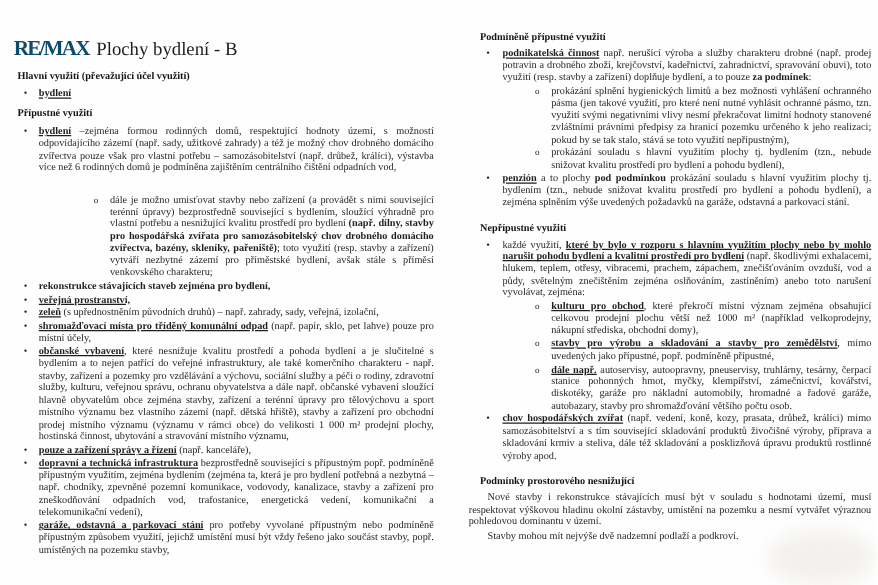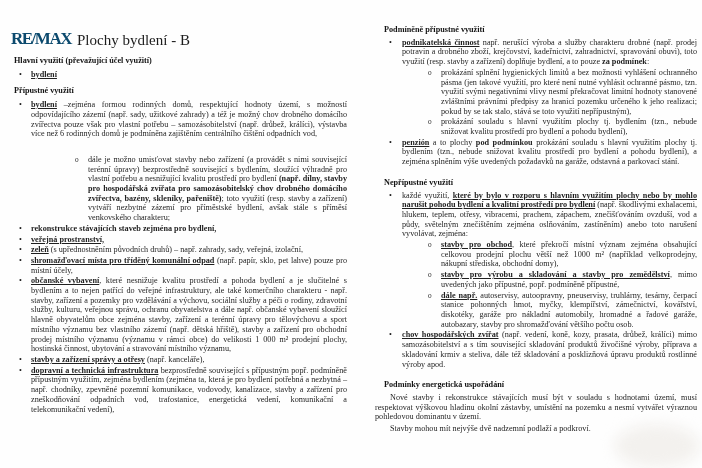--- a/index.html
+++ b/index.html
@@ -81,27 +81,30 @@
 
     <div class="li">
       <span class="bu">shromažďovací místa pro tříděný komunální odpad</span><span> (např. papír, sklo, pet lahve) pouze pro místní účely,</span>
     </div>
 
     <div class="li">
       <span class="bu">občanské vybavení</span><span>, které nesnižuje kvalitu prostředí a pohoda bydlení a je slučitelné s bydlením a to nejen patřící do veřejné infrastruktury, ale také komerčního charakteru - např. stavby, zařízení a pozemky pro vzdělávání a výchovu, sociální služby a péči o rodiny, zdravotní služby, kulturu, veřejnou správu, ochranu obyvatelstva a dále např. občanské vybavení sloužící hlavně obyvatelům obce zejména stavby, zařízení a terénní úpravy pro tělovýchovu a sport místního významu bez vlastního zázemí (např. dětská hřiště), stavby a zařízení pro obchodní prodej místního významu (významu v rámci obce) do velikosti 1 000 m² prodejní plochy, hostinská činnost, ubytování a stravování místního významu,</span>
     </div>
 
     <div class="li">
-      <span class="bu">stavby a zařízení správy a otřesy</span><span> (např. kanceláře),</span>
+      <span class="bu">pouze a zařízení správy a řízení</span><span> (např. kanceláře),</span>
     </div>
 
     <div class="li">
       <span class="bu">dopravní a technická infrastruktura</span><span> bezprostředně související s přípustným popř. podmíněně přípustným využitím, zejména bydlením (zejména ta, která je pro bydlení potřebná a nezbytná – např. chodníky, zpevněné pozemní komunikace, vodovody, kanalizace, stavby a zařízení pro zneškodňování odpadních vod, trafostanice, energetická vedení, komunikační a telekomunikační vedení),</span>
     </div>
 
+    <div class="li">
+      <span class="bu">garáže, odstavná a parkovací stání</span><span> pro potřeby vyvolané přípustným nebo podmíněně přípustným způsobem využití, jejichž umístění musí být vždy řešeno jako součást stavby, popř. umístěných na pozemku stavby,</span>
+    </div>
   </div>
 
   <div class="col" id="col-right">
     <div class="h first">Podmíněně přípustné využití</div>
 
     <div class="li">
       <span class="bu">podnikatelská činnost</span><span> např. nerušící výroba a služby charakteru drobné (např. prodej potravin a drobného zboží, krejčovství, kadeřnictví, zahradnictví, spravování obuvi), toto využití (resp. stavby a zařízení) doplňuje bydlení, a to pouze </span><span class="b">za podmínek</span><span>:</span>
     </div>
 
     <div class="sub subR">
@@ -117,35 +120,35 @@
     </div>
 
     <div class="h">Nepřípustné využití</div>
 
     <div class="li">
       <span>každé využití, </span><span class="bu">které by bylo v rozporu s hlavním využitím plochy nebo by mohlo narušit pohodu bydlení a kvalitní prostředí pro bydlení</span><span> (např. škodlivými exhalacemi, hlukem, teplem, otřesy, vibracemi, prachem, zápachem, znečišťováním ovzduší, vod a půdy, světelným znečištěním zejména oslňováním, zastíněním) anebo toto narušení vyvolávat, zejména:</span>
     </div>
 
 
     <div class="sub subR">
-      <span class="bu">stavby pro obchod</span><span>, které překročí místní význam zejména obsahující celkovou prodejní plochu větší než 1000 m² (například velkoprodejny, nákupní střediska, obchodní domy),</span>
+      <span class="bu">kulturu pro obchod</span><span>, které překročí místní význam zejména obsahující celkovou prodejní plochu větší než 1000 m² (například velkoprodejny, nákupní střediska, obchodní domy),</span>
     </div>
 
     <div class="sub subR">
       <span class="bu">stavby pro výrobu a skladování a stavby pro zemědělství</span><span>, mimo uvedených jako přípustné, popř. podmíněně přípustné,</span>
     </div>
 
     <div class="sub subR">
       <span class="bu">dále např.</span><span> autoservisy, autoopravny, pneuservisy, truhlárny, tesárny, čerpací stanice pohonných hmot, myčky, klempířství, zámečnictví, kovářství, diskotéky, garáže pro nákladní automobily, hromadné a řadové garáže, autobazary, stavby pro shromažďování většího počtu osob.</span>
     </div>
 
     <div class="li">
       <span class="bu">chov hospodářských zvířat</span><span> (např. vedení, koně, kozy, prasata, drůbež, králíci) mimo samozásobitelství a s tím související skladování produktů živočišné výroby, příprava a skladování krmiv a steliva, dále též skladování a posklizňová úpravu produktů rostlinné výroby apod.</span>
     </div>
 
-    <div class="h">Podmínky energetická uspořádání</div>
+    <div class="h">Podmínky prostorového nesnižující</div>
 
     <div class="para">Nové stavby i rekonstrukce stávajících musí být v souladu s hodnotami území, musí respektovat výškovou hladinu okolní zástavby, umístění na pozemku a nesmí vytvářet výraznou pohledovou dominantu v území.</div>
     <div class="para">Stavby mohou mít nejvýše dvě nadzemní podlaží a podkroví.</div>
   </div>
 
   <div class="blob"></div>
 </div>
 
 </body></html>

